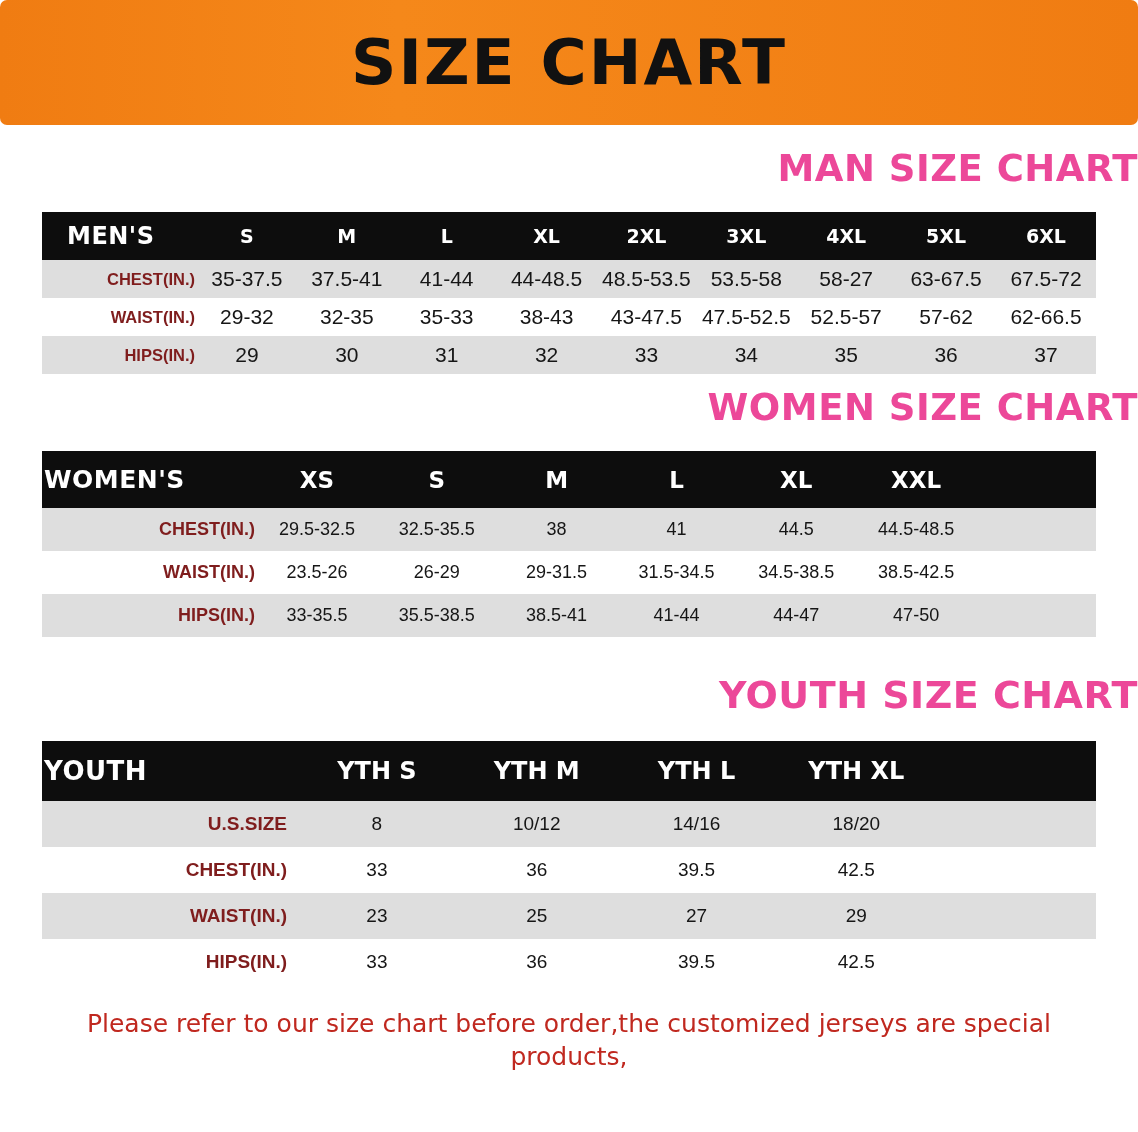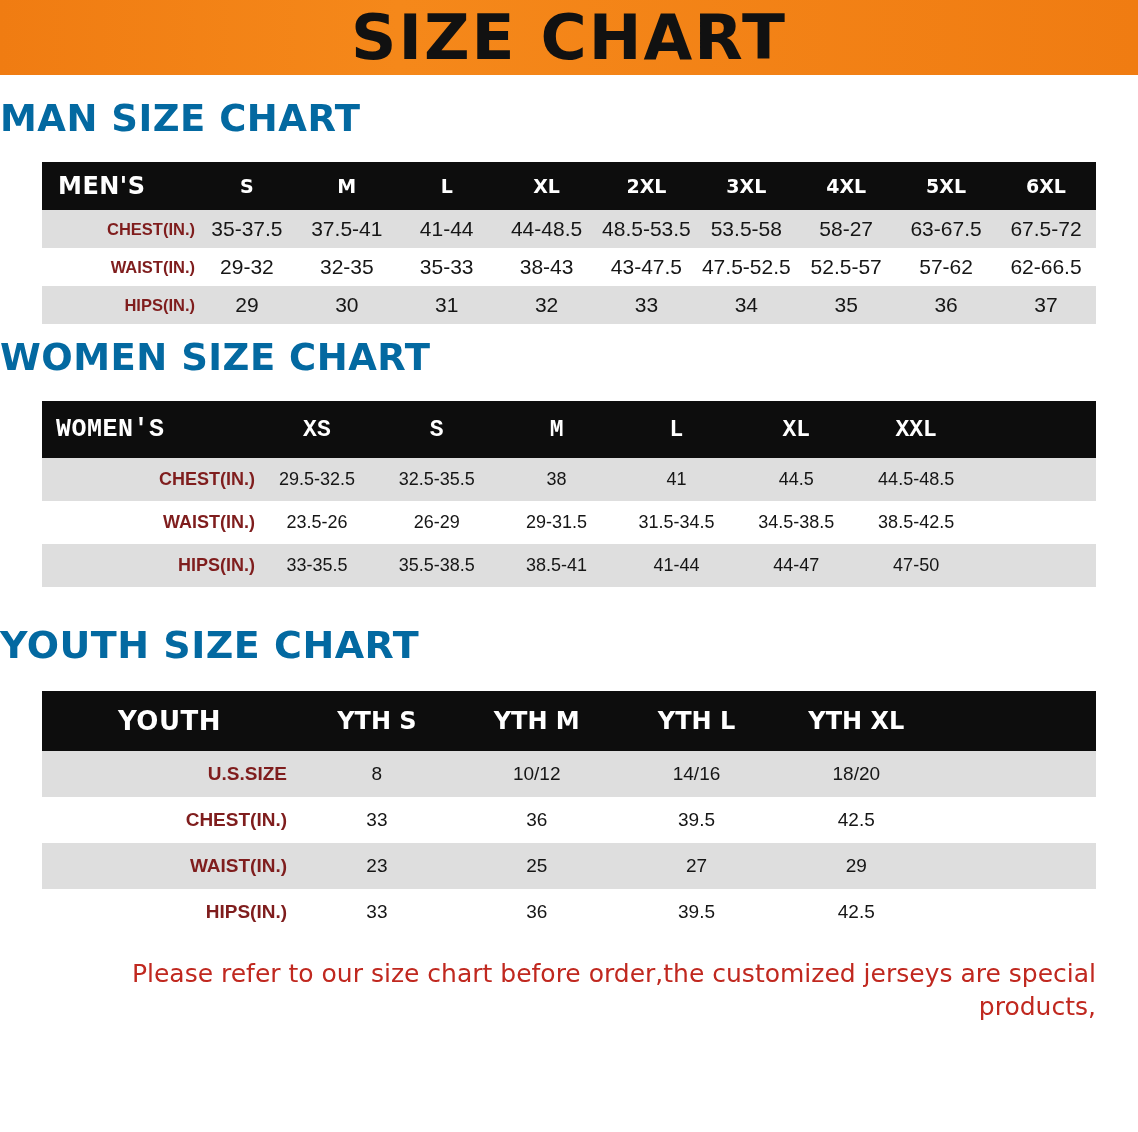--- a/index.html
+++ b/index.html
@@ -10,42 +10,43 @@
     width: 1138px;
     height: 1132px;
     background: #ffffff;
     font-family: "Liberation Sans", sans-serif;
     color: #111111;
     overflow: hidden;
   }
 
   
   .banner {
-    height: 75px;
+    height: 125px;
     background: linear-gradient(90deg, #f07c12 0%, #f5881a 35%, #f07c12 100%);
     display: flex;
     align-items: center;
     justify-content: center;
+    border-radius: 7px;
   }
   .banner-title {
     font-family: "DejaVu Sans", sans-serif;
     font-weight: bold;
     font-size: 63px;
     letter-spacing: 2px;
     color: #111111;
     line-height: 1;
   }
 
   
   .section-title {
-    text-align: left;
+    text-align: right;
     font-family: "DejaVu Sans", sans-serif;
     font-weight: bold;
     font-size: 37px;
-    color: #0369a1;
+    color: #ec4899;
     letter-spacing: 0.5px;
   }
   #man-title   { margin-top: 22px; }
   #women-title { margin-top: 12px; }
   #youth-title { margin-top: 36px; font-size: 38px; }
 
   
   .table-wrap {
     margin: 0 42px;
   }
@@ -61,21 +62,21 @@
   thead th {
     background: #0d0d0d;
     color: #ffffff;
     font-family: "DejaVu Sans", sans-serif;
     font-weight: bold;
     text-align: center;
     padding: 10px 2px;
   }
   thead th.rowhead {
     text-align: left;
-    padding-left: 16px;
+    padding-left: 25px;
   }
   tbody td {
     text-align: center;
     padding: 7px 2px;
     color: #161616;
   }
   tbody td.rowhead {
     text-align: right;
     color: #7f1d1d;
     font-weight: bold;
@@ -89,40 +90,40 @@
   #man-table tbody td { font-size: 21px; }
   #man-table tbody td.rowhead { font-size: 16.5px; }
   #man-table col.c0 { width: 155px; }
 
   
   #women-table thead th { font-size: 23px; }
   #women-table thead th.rowhead { font-size: 25px; letter-spacing: 0.5px; }
   #women-table tbody td { font-size: 18px; }
   #women-table tbody td.rowhead { font-size: 18px; }
   #women-table col.c0 { width: 215px; }
-  #women-table thead th { padding: 14px 14px; font-family: Liberation Mono, monospace; }
+  #women-table thead th { padding: 14px 2px; }
   #women-table tbody td { padding: 11px 2px; }
 
   
   #youth-table thead th { font-size: 24px; }
   #youth-table thead th.rowhead { font-size: 26px; letter-spacing: 0.5px; }
   #youth-table tbody td { font-size: 19px; }
   #youth-table tbody td.rowhead { font-size: 19px; }
   #youth-table col.c0 { width: 255px; }
-  #youth-table thead th { padding: 15px 2px; text-align: center; }
+  #youth-table thead th { padding: 15px 2px; }
   #youth-table tbody td { padding: 12px 10px; }
 
   
   .note {
     margin: 22px 42px 0 42px;
     color: #c0281f;
     font-family: "DejaVu Sans", sans-serif;
     font-size: 25px;
     line-height: 1.32;
-    text-align: right;
+    text-align: center;
   }
   .note .line { display: block; }
 </style>
 </head>
 <body>
 
 <div class="banner">
   <div class="banner-title">SIZE CHART</div>
 </div>
 

